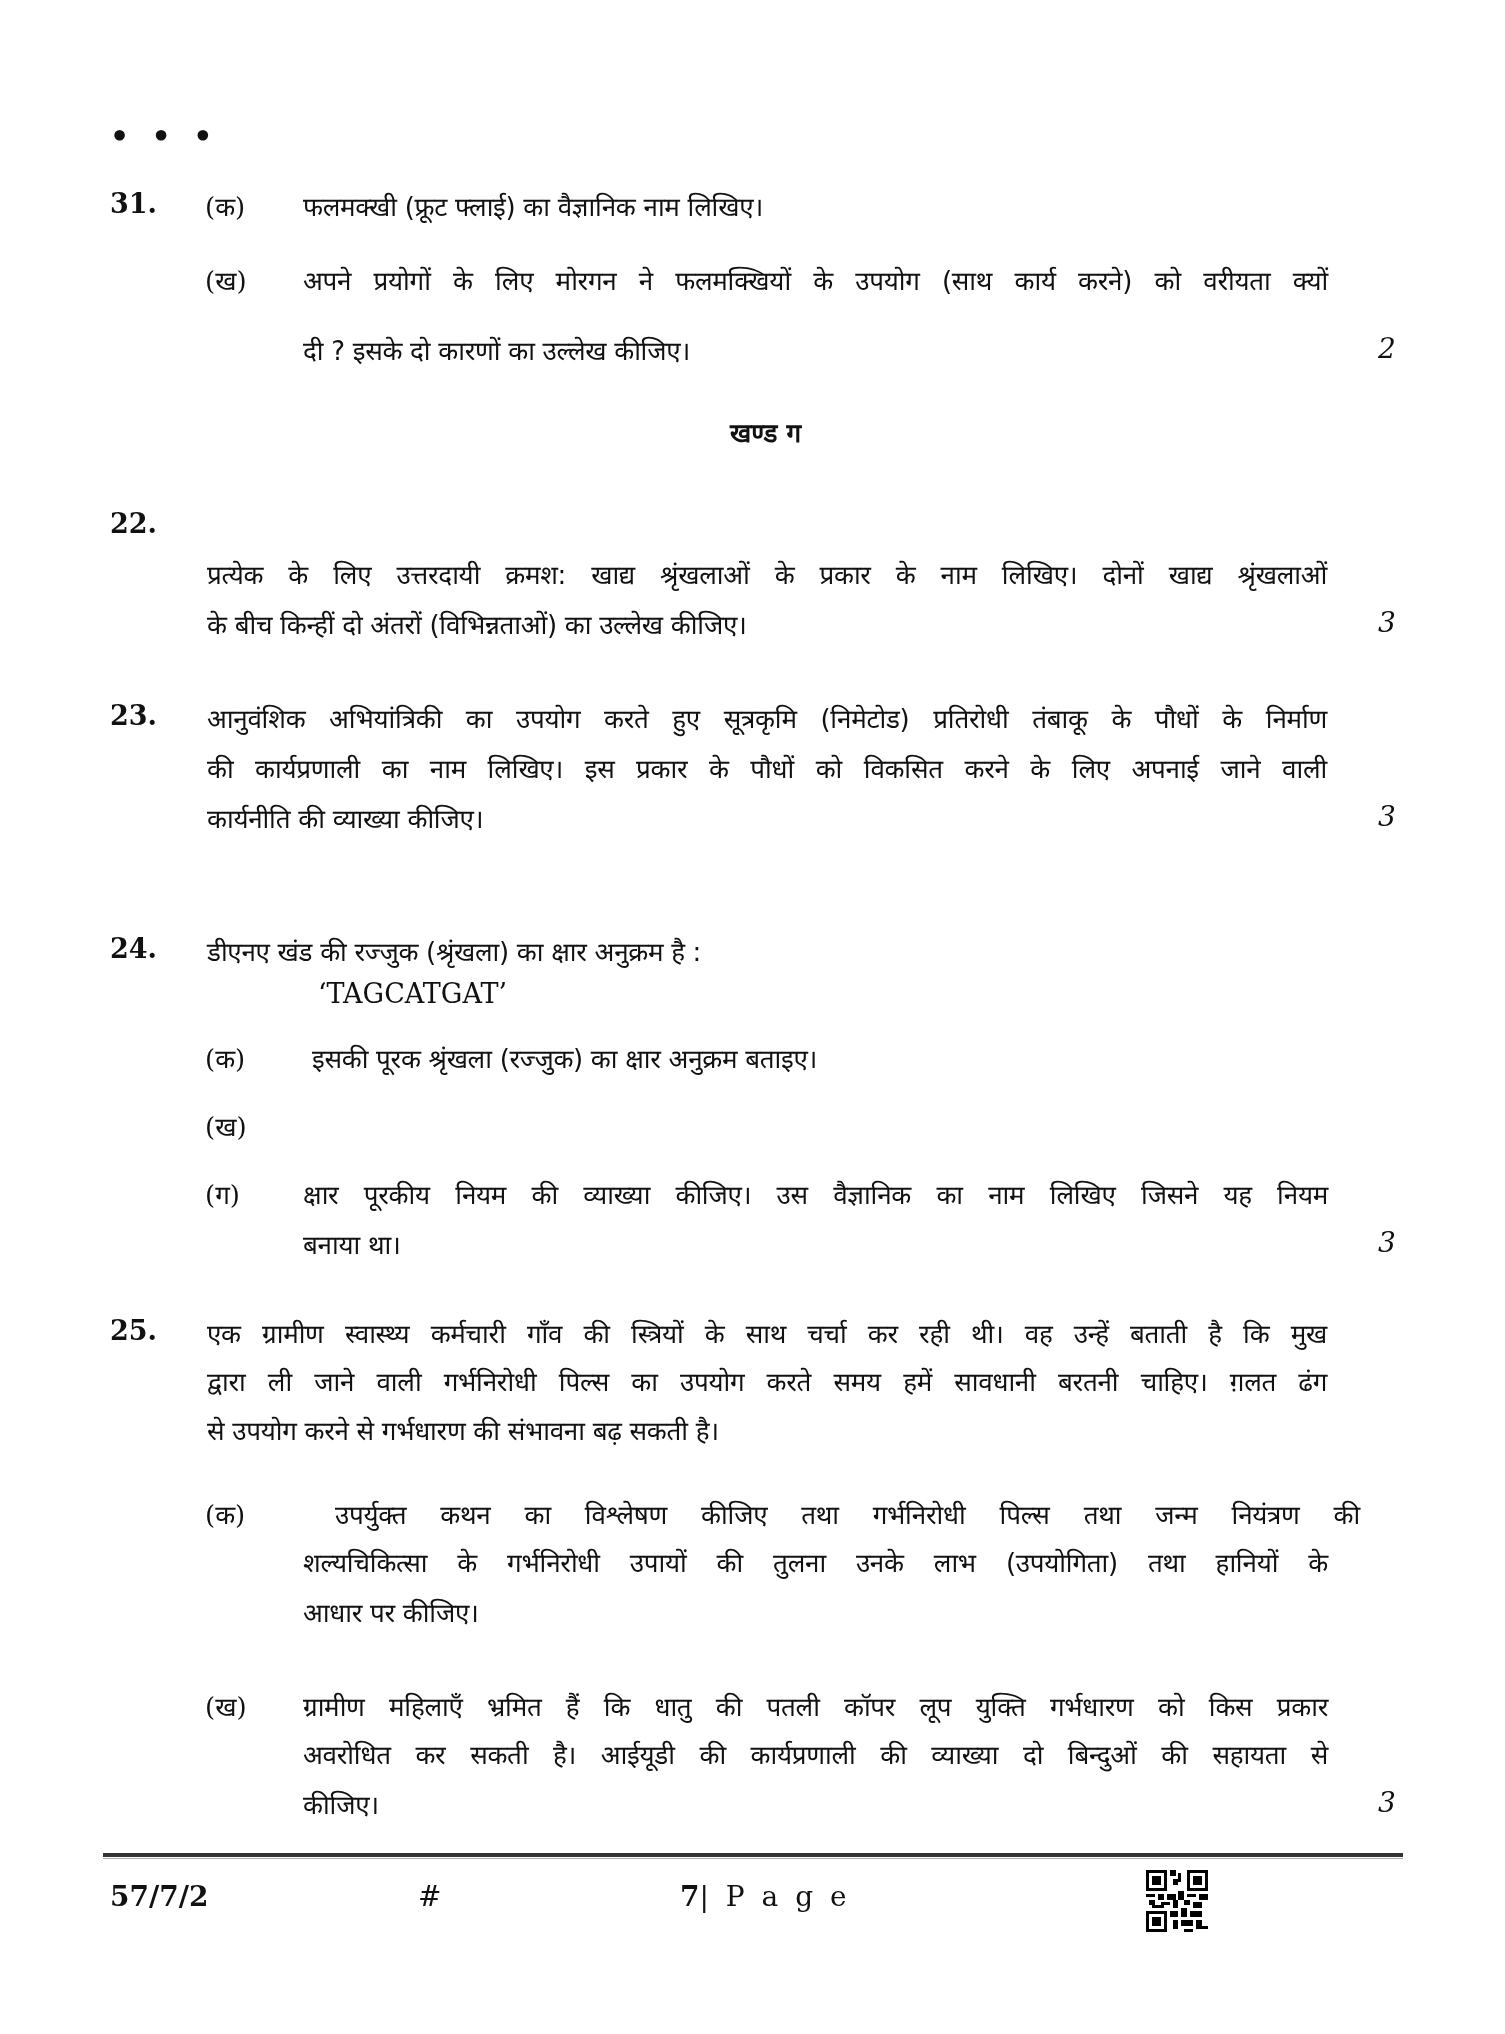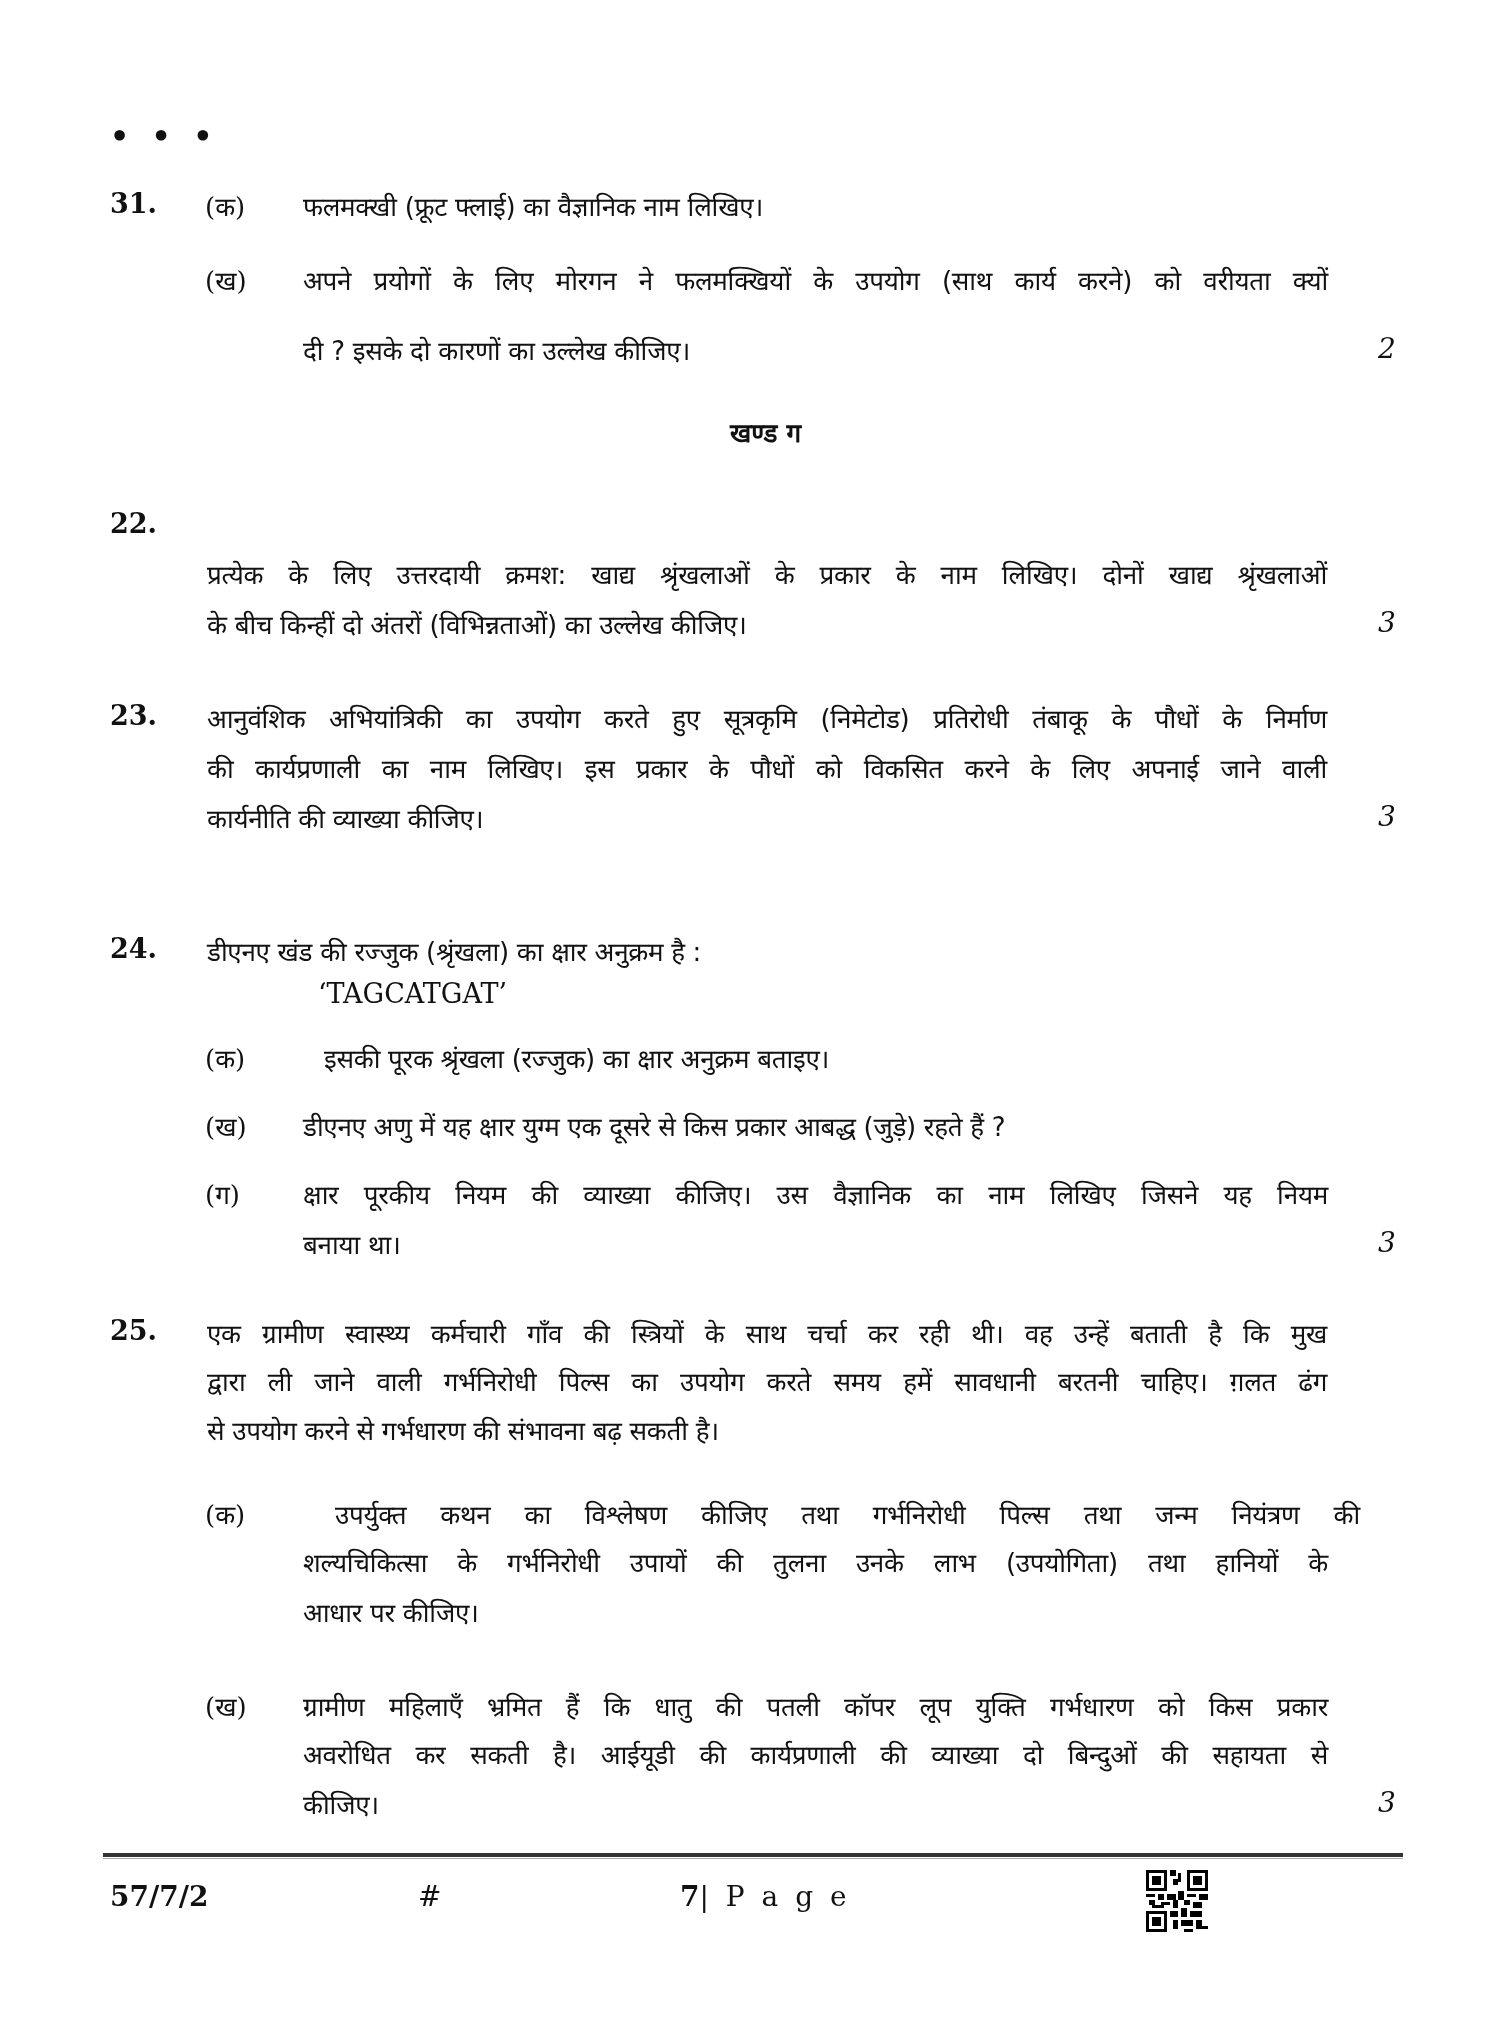--- a/index.html
+++ b/index.html
@@ -48,24 +48,23 @@
   <div class="line justify" style="left:207px; top:700px; width:1120px;">आनुवंशिक अभियांत्रिकी का उपयोग करते हुए सूत्रकृमि (निमेटोड) प्रतिरोधी तंबाकू के पौधों के निर्माण</div>
   <div class="line justify" style="left:207px; top:750px; width:1120px;">की कार्यप्रणाली का नाम लिखिए। इस प्रकार के पौधों को विकसित करने के लिए अपनाई जाने वाली</div>
   <div class="line" style="left:207px; top:800px;">कार्यनीति की व्याख्या कीजिए।</div>
   <div class="mark" style="top:800px;">3</div>
 
   <div class="qnum" style="top:933px;">24.</div>
   <div class="line" style="left:207px; top:933px;">डीएनए खंड की रज्जुक (श्रृंखला) का क्षार अनुक्रम है :</div>
   <div class="abs" style="left:318px; top:978px; font-size:27px; font-family:'DejaVu Serif', serif;">‘TAGCATGAT’</div>
 
   <div class="sub" style="left:205px; top:1040px;">(क)</div>
-  <div class="line" style="left:324px; top:1040px;">इसकी पूरक श्रृंखला (रज्जुक) का क्षार अनुक्रम बताइए।</div>
+  <div class="line" style="left:312px; top:1040px;">इसकी पूरक श्रृंखला (रज्जुक) का क्षार अनुक्रम बताइए।</div>
 
   <div class="sub" style="left:205px; top:1108px;">(ख)</div>
-  <div class="line" style="left:303px; top:1108px;">डीएनए अणु में यह क्षार युग्म एक दूसरे से किस प्रकार आबद्ध (जुड़े) रहते हैं ?</div>
 
   <div class="sub" style="left:205px; top:1176px;">(ग)</div>
   <div class="line justify" style="left:303px; top:1176px; width:1025px;">क्षार पूरकीय नियम की व्याख्या कीजिए। उस वैज्ञानिक का नाम लिखिए जिसने यह नियम</div>
   <div class="line" style="left:303px; top:1226px;">बनाया था।</div>
   <div class="mark" style="top:1226px;">3</div>
 
   <div class="qnum" style="top:1315px;">25.</div>
   <div class="line justify" style="left:207px; top:1315px; width:1120px;">एक ग्रामीण स्वास्थ्य कर्मचारी गाँव की स्त्रियों के साथ चर्चा कर रही थी। वह उन्हें बताती है कि मुख</div>
   <div class="line justify" style="left:207px; top:1363px; width:1120px;">द्वारा ली जाने वाली गर्भनिरोधी पिल्स का उपयोग करते समय हमें सावधानी बरतनी चाहिए। ग़लत ढंग</div>
   <div class="line" style="left:207px; top:1412px;">से उपयोग करने से गर्भधारण की संभावना बढ़ सकती है।</div>

